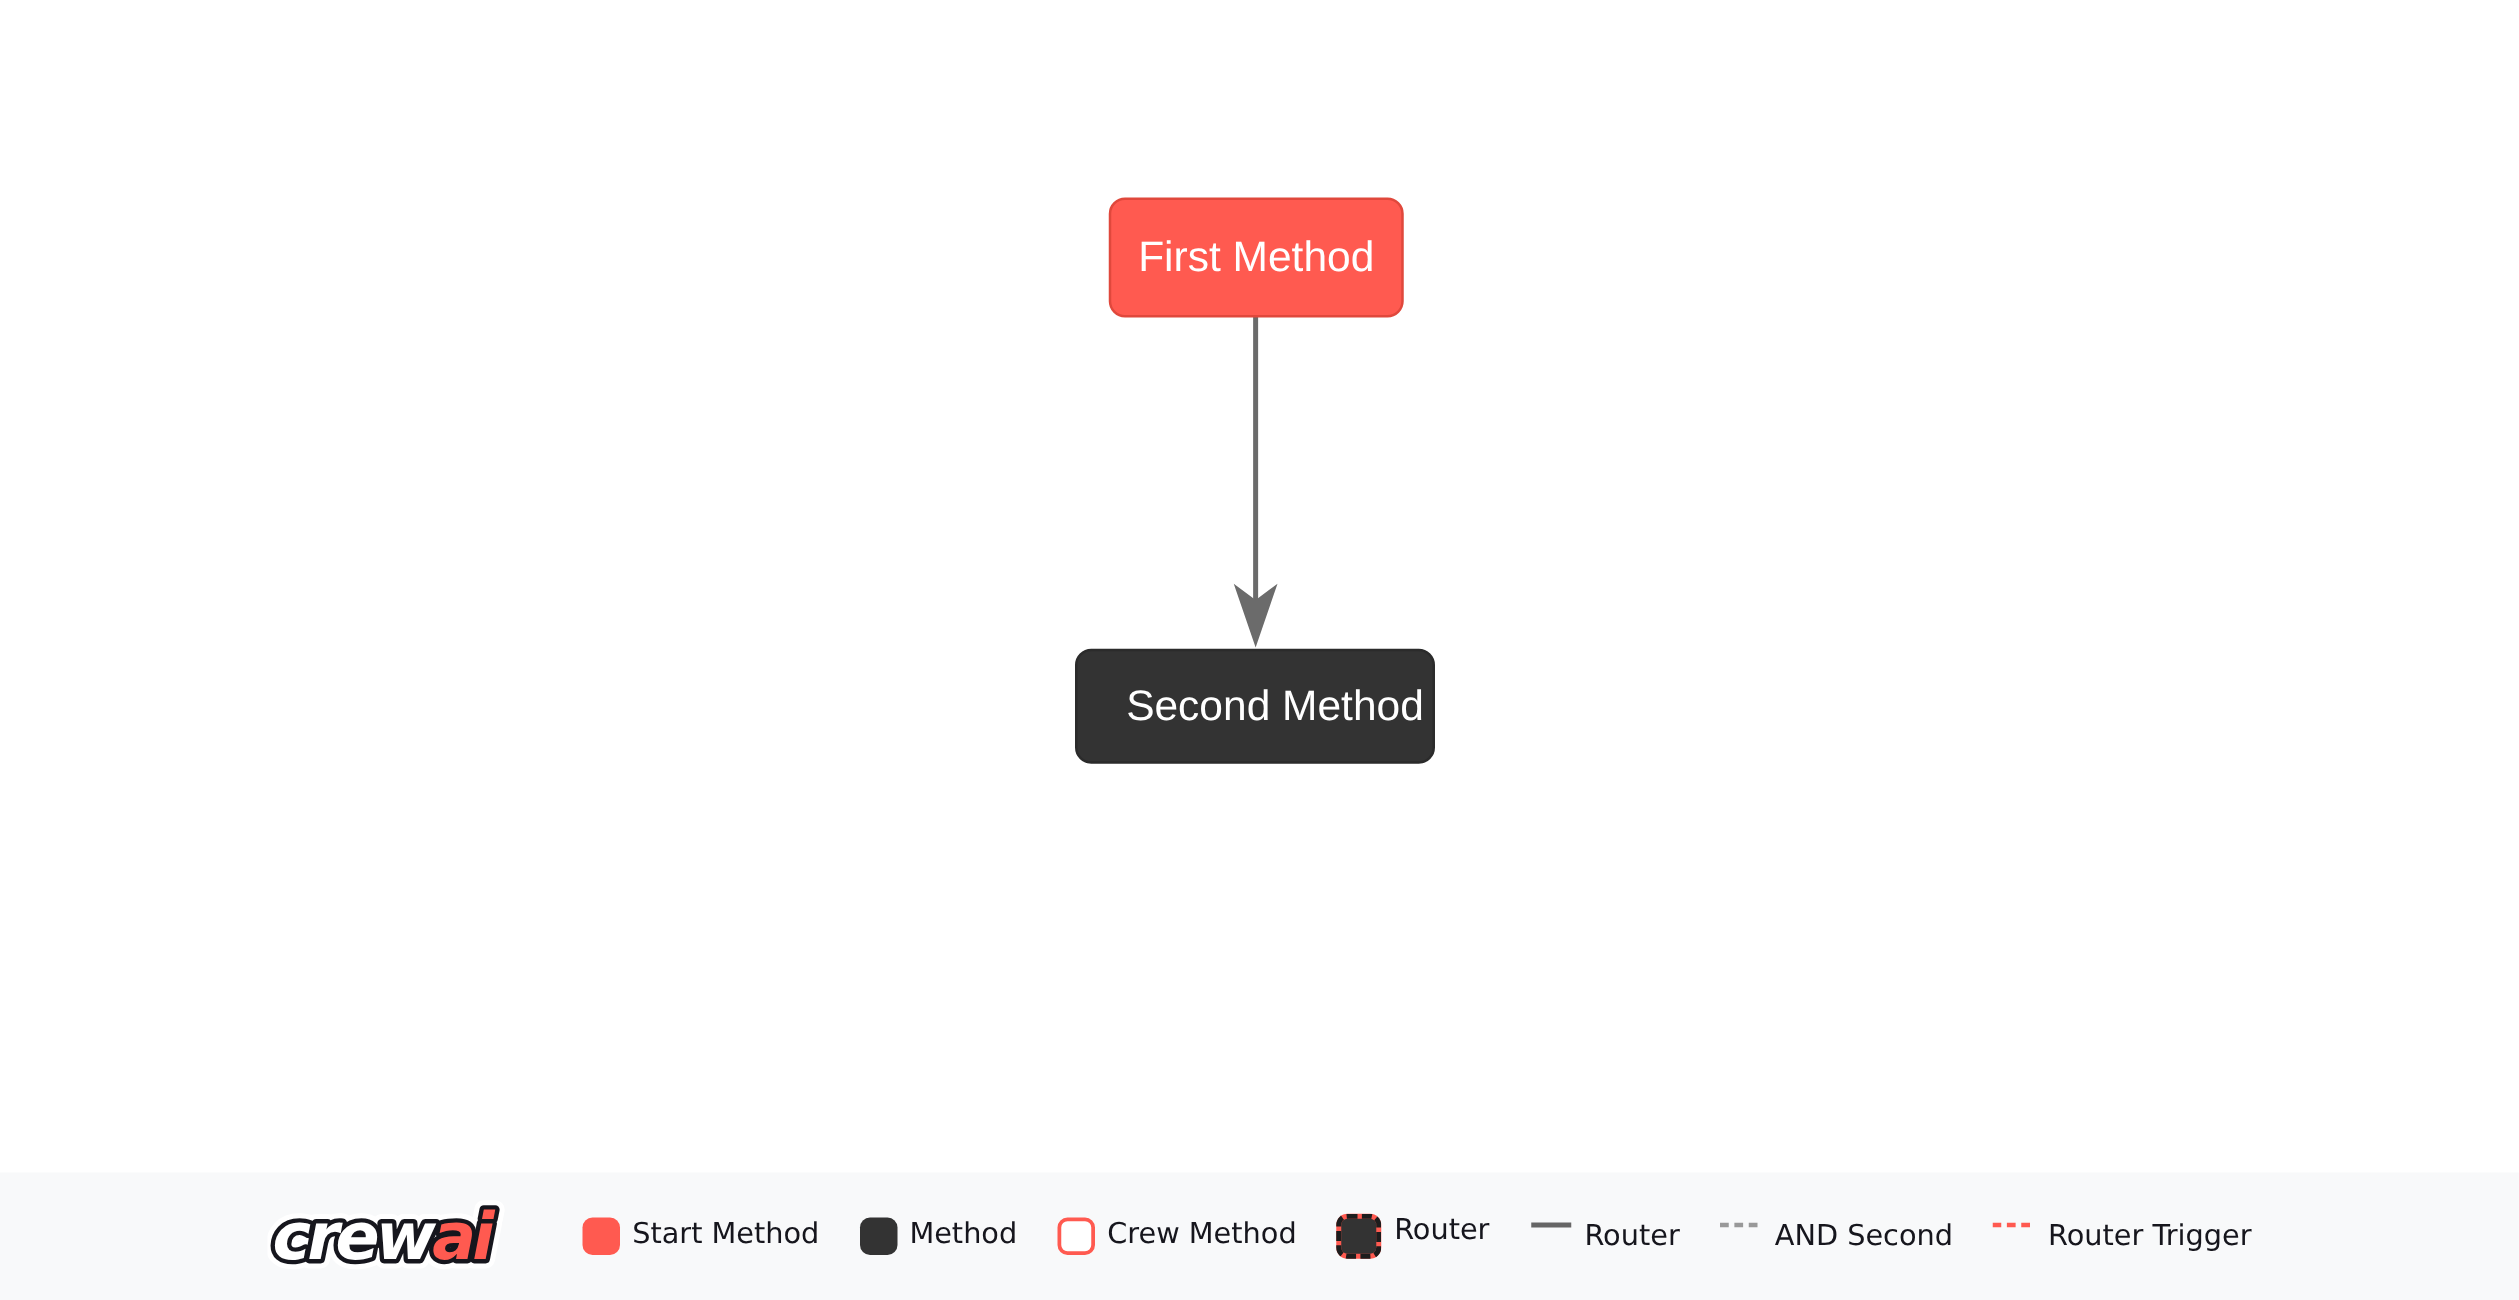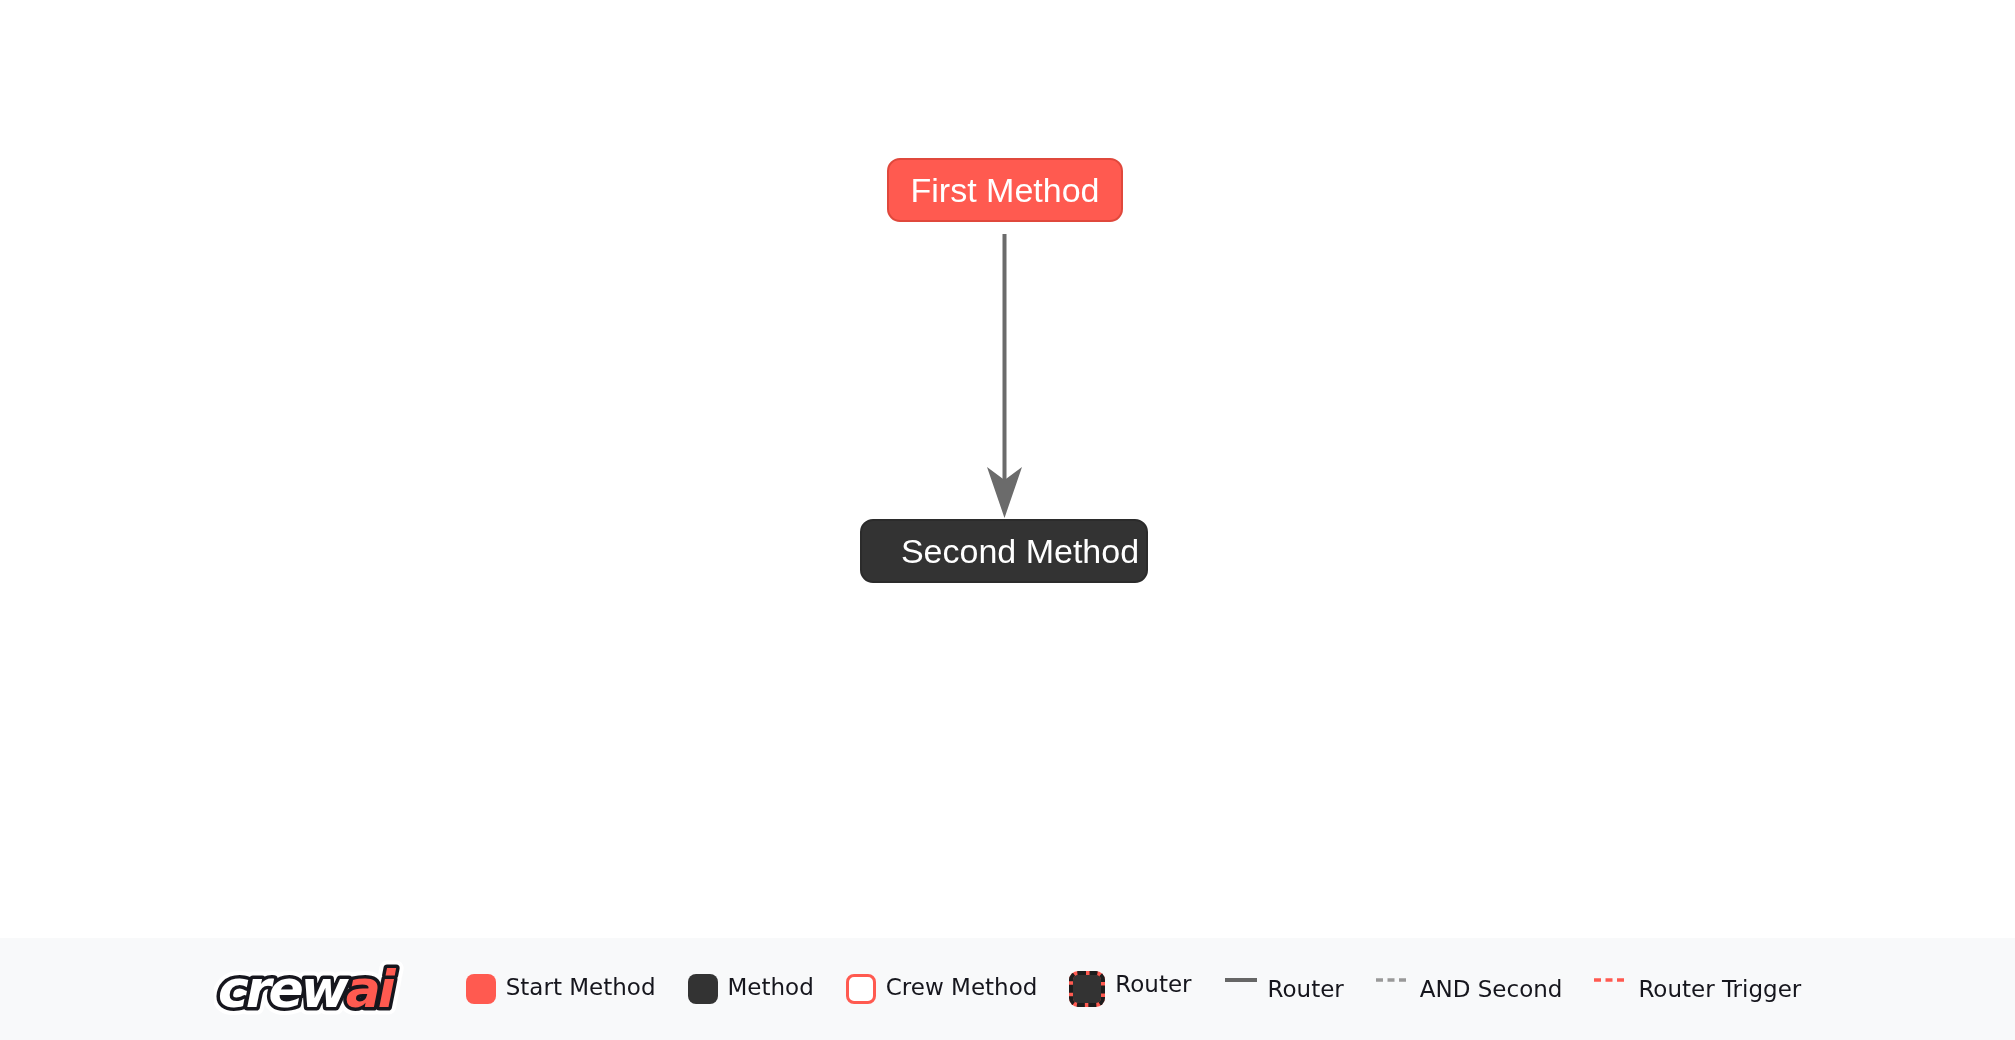--- a/index.html
+++ b/index.html
@@ -46,28 +46,28 @@
     align-items: center;
     justify-content: center;
     font-family: "Liberation Sans", sans-serif;
     font-size: 34px;
     color: var(--color-node-text);
     white-space: nowrap;
     cursor: pointer;
   }
   .node-start {
     left: 887px; top: 158px;
-    width: 236px; height: 64px;
+    width: 236px; height: 96px;
     background: var(--color-start);
     border: 2px solid var(--color-start-border);
     border-radius: 13px;
   }
   .node-method {
     left: 860px; top: 519px;
-    width: 288px; height: 64px;
+    width: 288px; height: 92px;
     background: var(--color-method);
     border: 2px solid var(--color-method-border);
     border-radius: 13px;
     padding-left: 32px;
   }
   
   .footer {
     position: absolute;
     left: 0; right: 0; bottom: 0;
     height: 102px;

